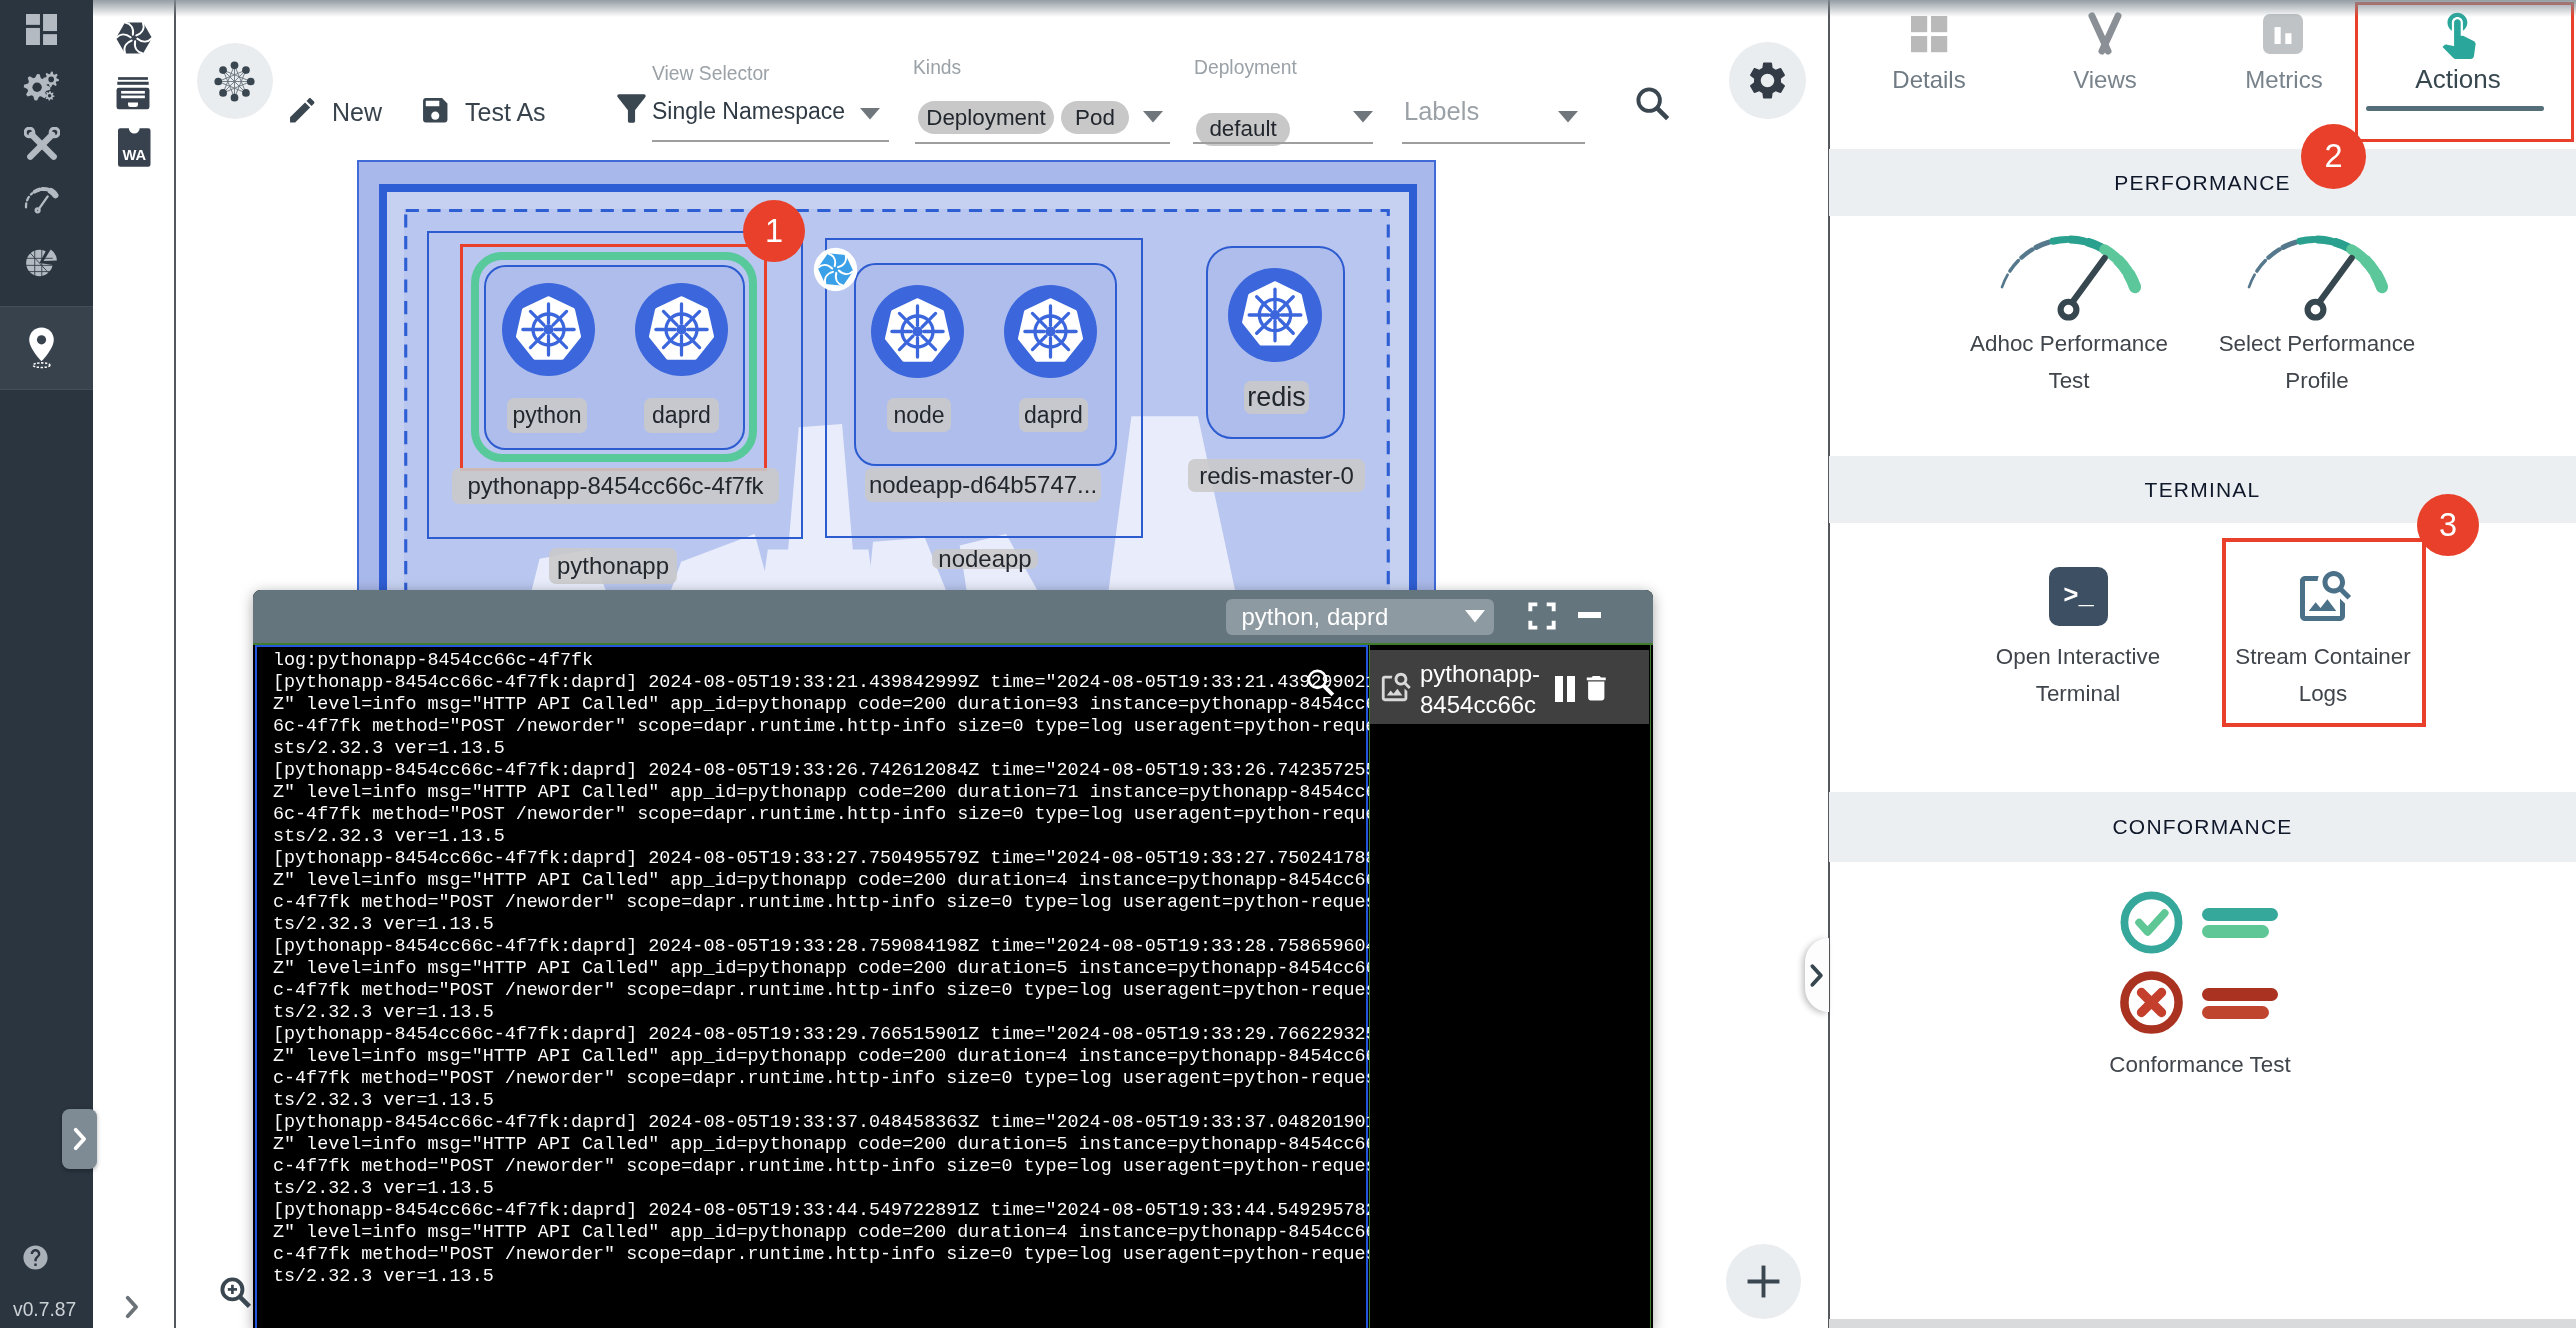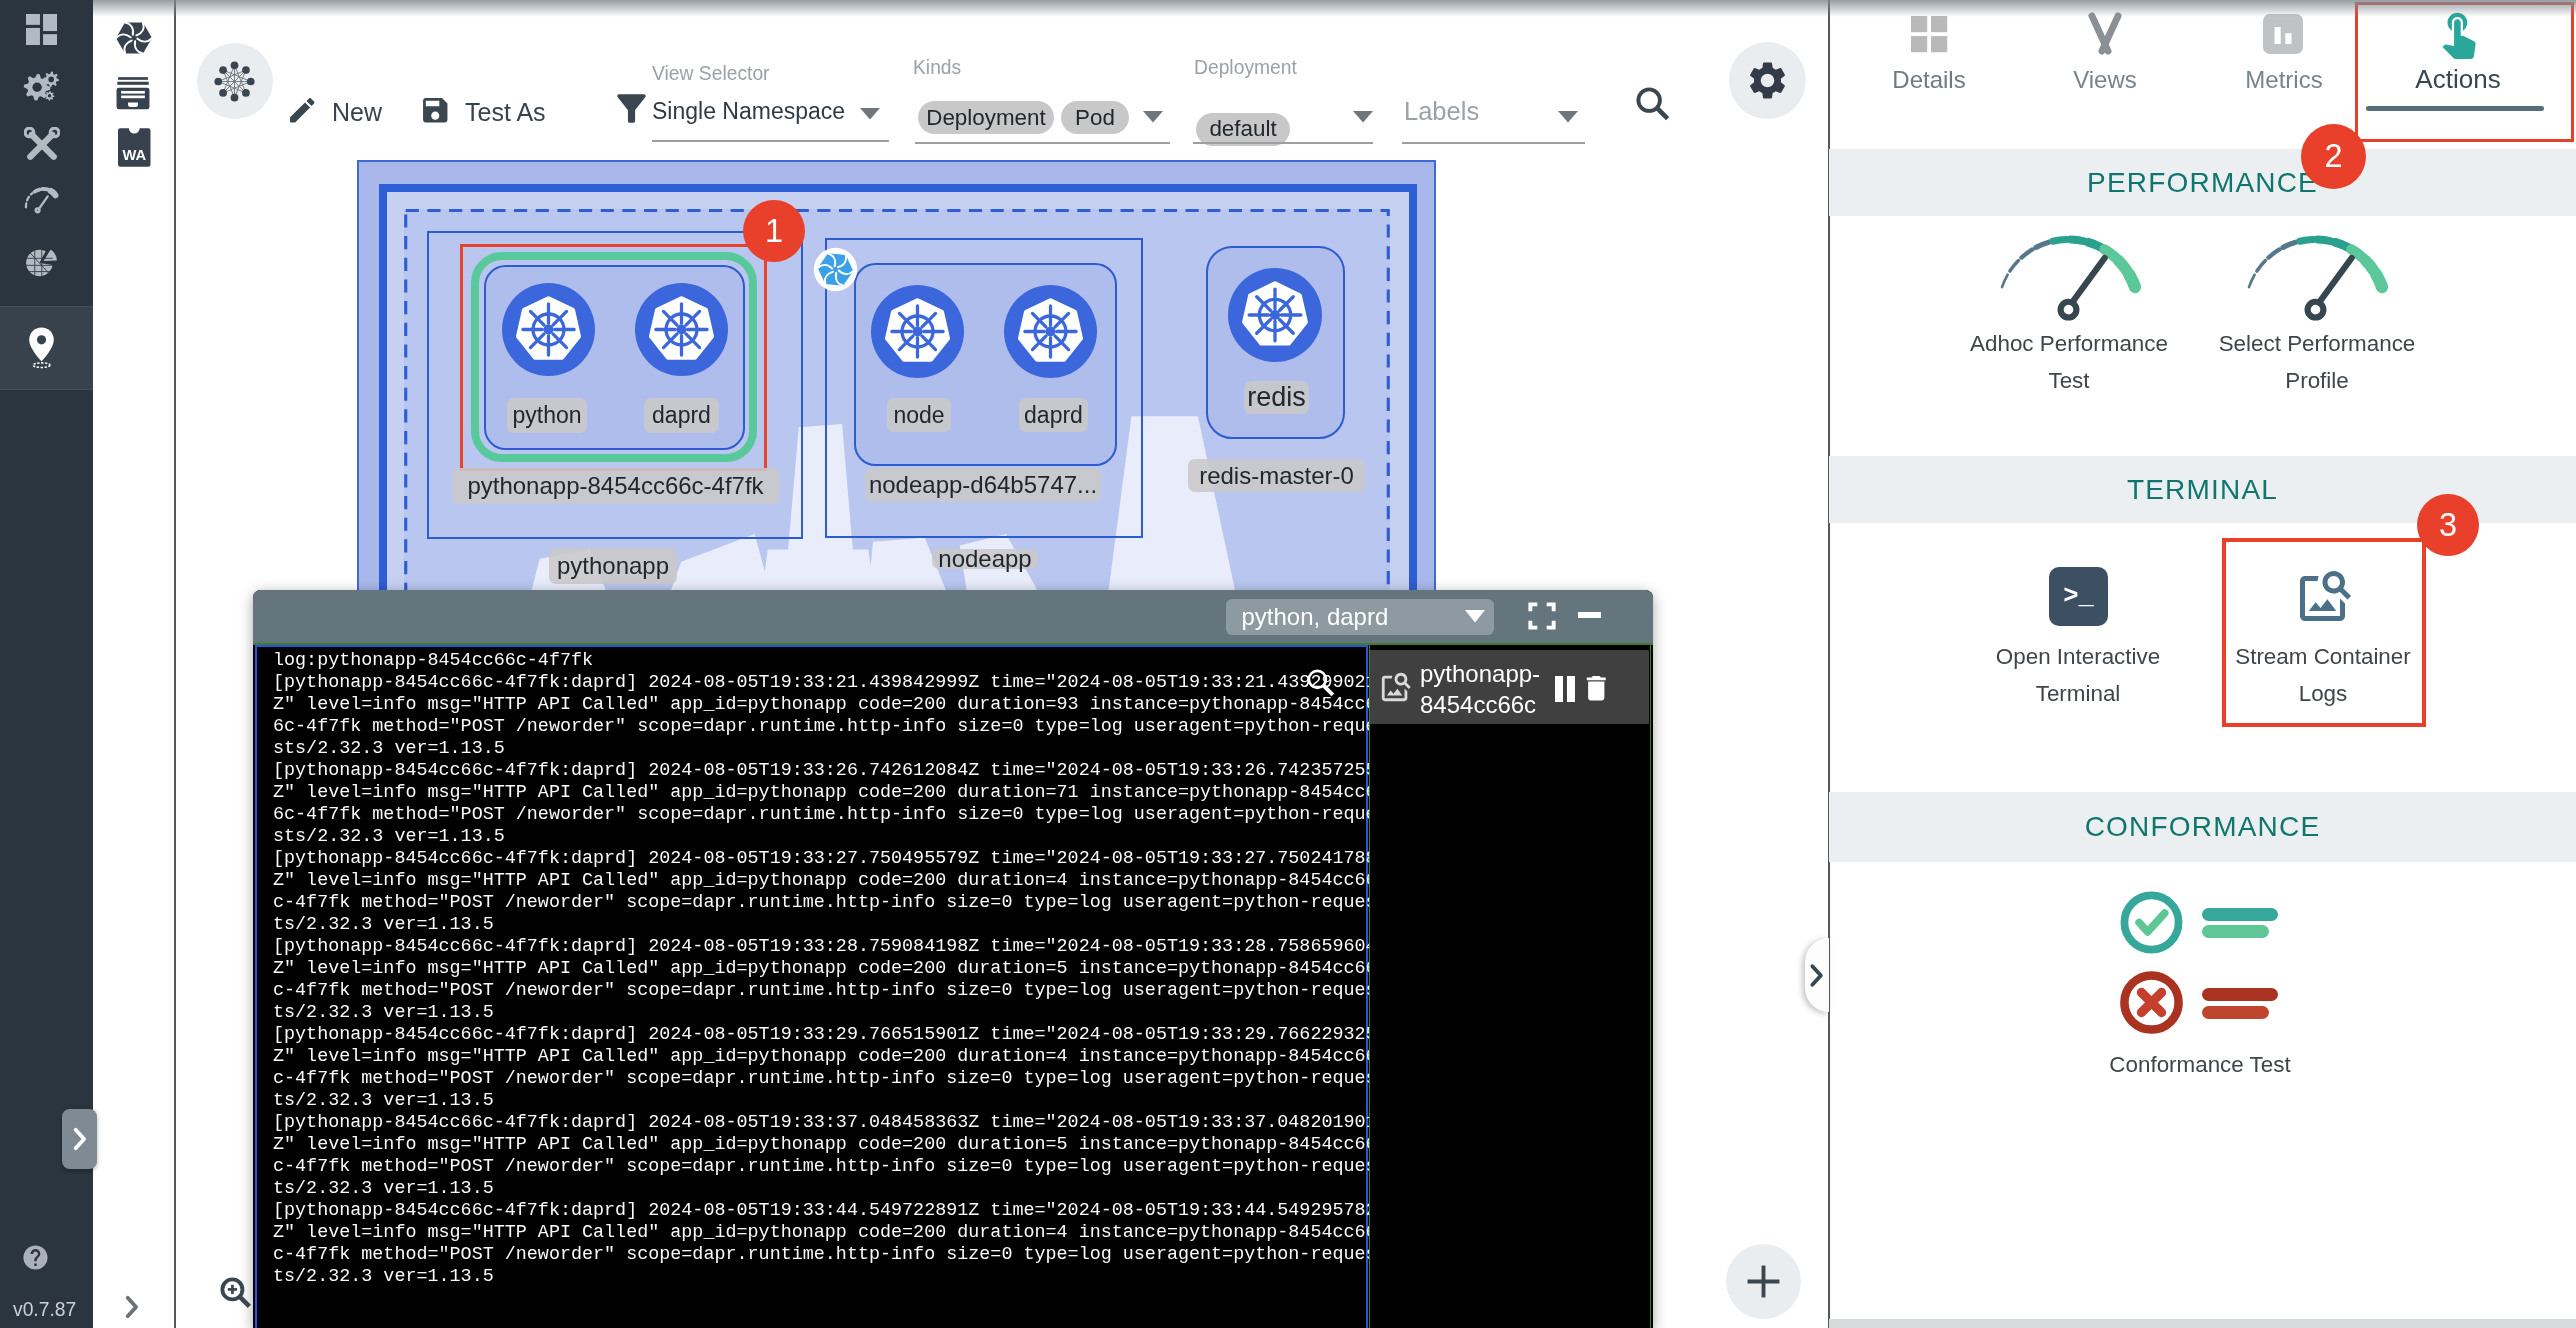--- a/index.html
+++ b/index.html
@@ -1,20 +1,20 @@
 <!DOCTYPE html>
 <html style="font-size:12.4px"><head>
 <meta charset="utf-8">
 <style>
 *{margin:0;padding:0;box-sizing:border-box}
 html,body{width:2576px;height:1329px;background:#fff;overflow:hidden}
 #page{position:relative;width:2576px;height:1329px;font-family:"Liberation Sans",sans-serif;overflow:hidden}
 .abs{position:absolute}
 .chip{position:absolute;background:rgba(201,201,201,0.88);border-radius:7px;color:#22272e;display:flex;align-items:center;justify-content:center;white-space:nowrap}
-.band{position:absolute;left:1829px;width:747px;height:67px;background:#eceff1;color:#0f766e;font-size:28px;letter-spacing:1.2px;display:flex;align-items:center;justify-content:center}
+.band{position:absolute;left:1829px;width:747px;height:67px;background:#eceff1;color:#0f172a;font-size:21px;letter-spacing:1.2px;display:flex;align-items:center;justify-content:center}
 .tablabel{position:absolute;color:#78838c;font-size:24px;white-space:nowrap;transform:translateX(-50%)}
 .alabel{position:absolute;color:#3f454b;font-size:22.4px;line-height:37px;text-align:center;transform:translateX(-50%);white-space:nowrap}
 .redbox{position:absolute;border:3.9px solid #e8402a;z-index:20}
 .redcirc{position:absolute;background:#e8402a;border-radius:50%;color:#fff;display:flex;align-items:center;justify-content:center;font-size:32.5px;z-index:21}
 </style>
 </head>
 <body>
 <div id="page">
 
 <div class="abs" style="left:0;top:0;width:93px;height:1329px;background:#2b3540"></div>

